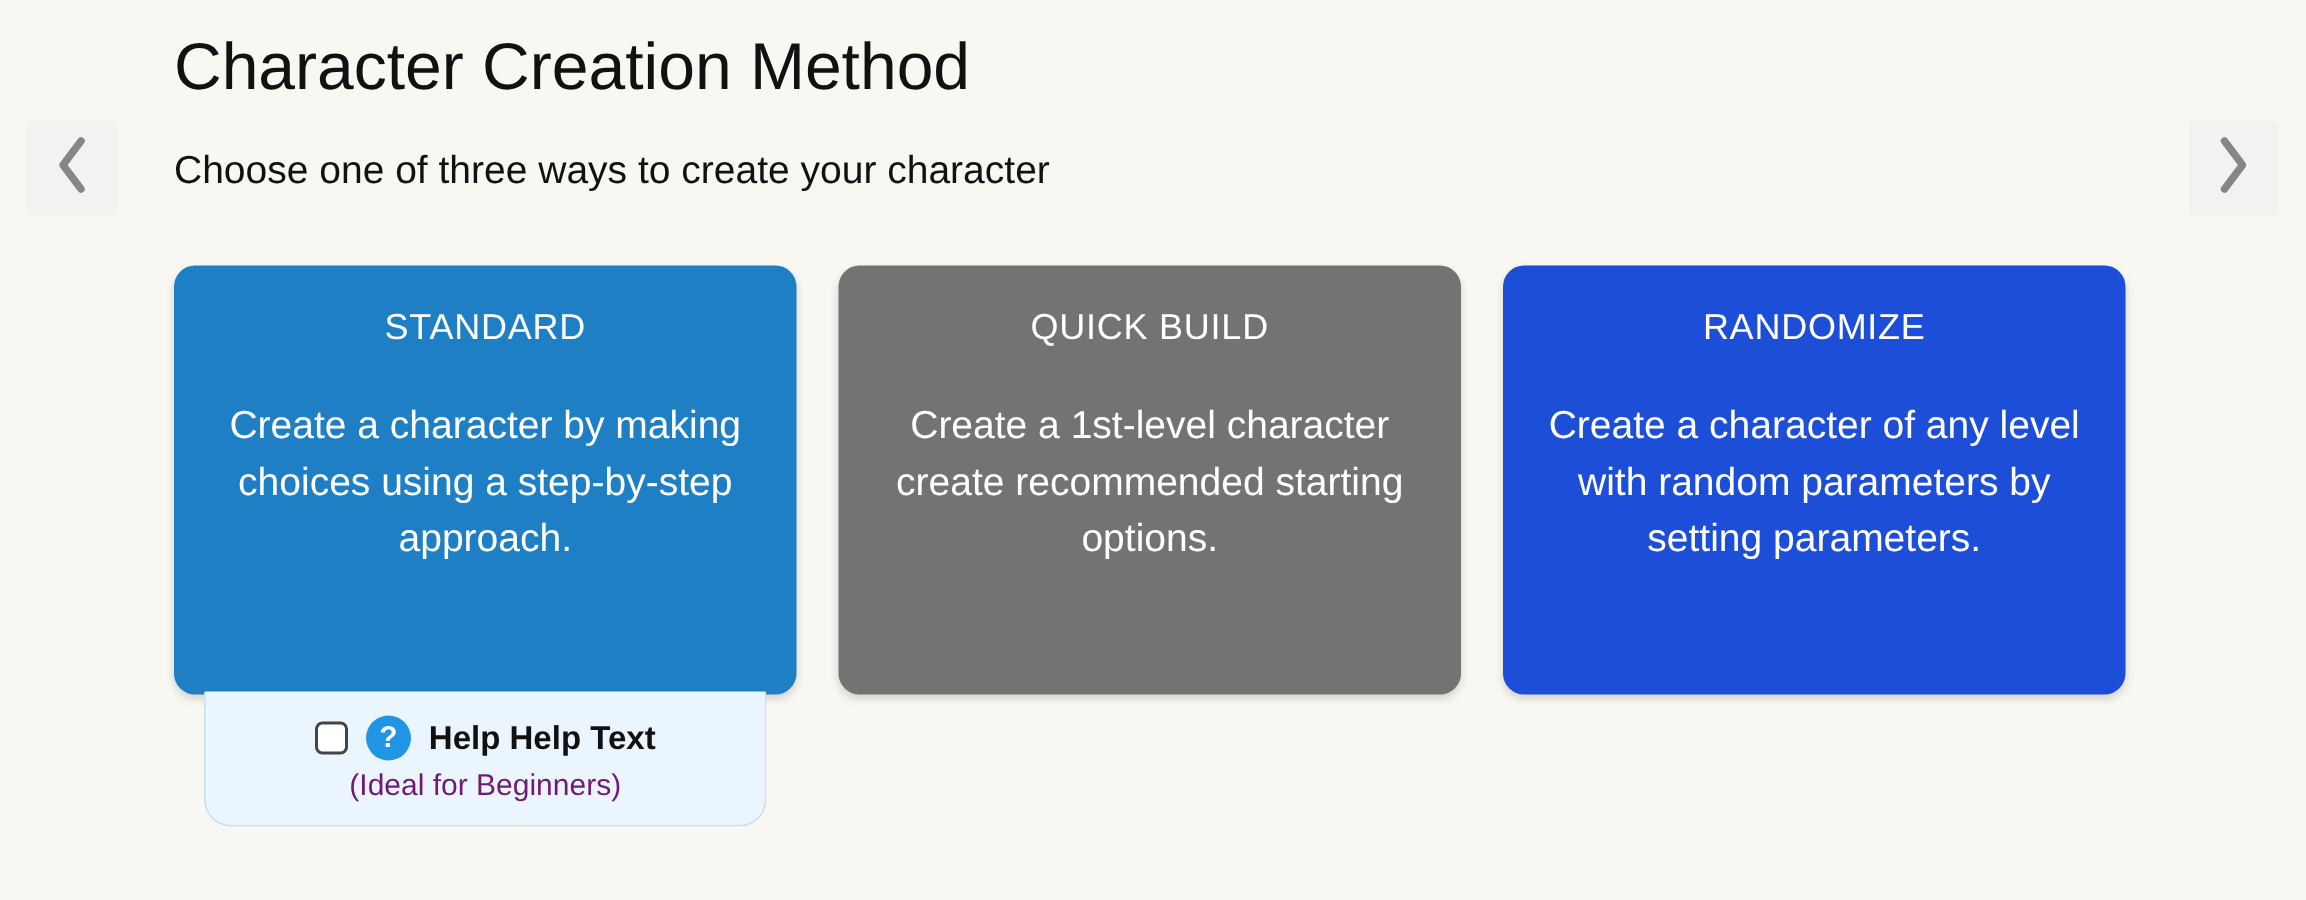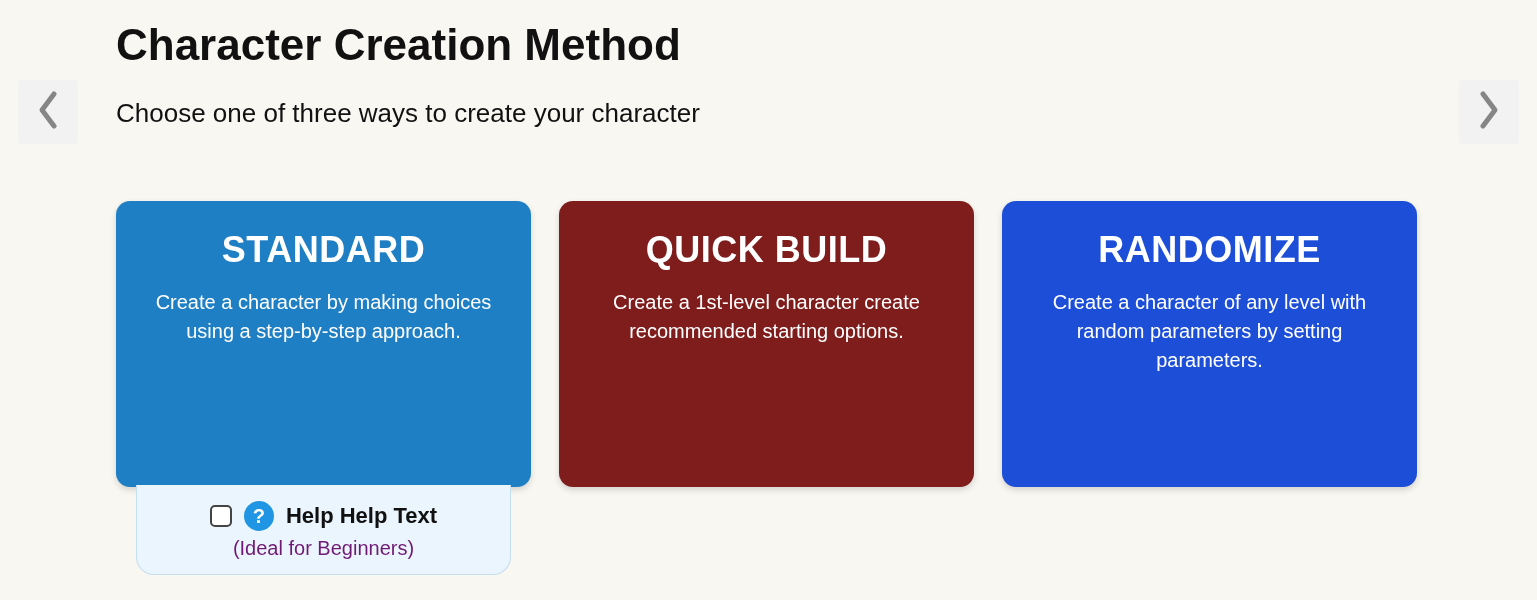--- a/index.html
+++ b/index.html
@@ -29,54 +29,54 @@
   .nav-arrow path { stroke: #868686; stroke-width: 5; fill: none; stroke-linecap: round; stroke-linejoin: round; }
 
   .content {
     position: absolute;
     left: 116px;
     right: 120px;
     top: 20px;
   }
   h1.page-title {
     font-size: 44px;
-    font-weight: 700;
+    font-weight: 400;
     color: #111;
     margin-bottom: 28px;
   }
   .subtitle {
     font-size: 26px;
     color: #111;
-    margin-bottom: 72px;
+    margin-bottom: 48px;
   }
 
   .cards {
     display: flex;
     gap: 28px;
   }
   .card {
     flex: 1 1 0;
     border-radius: 14px;
     padding: 28px 26px 34px 26px;
     text-align: center;
     color: #fff;
     cursor: pointer;
     min-height: 286px;
     box-shadow: 0 3px 6px rgba(0,0,0,0.15);
     position: relative;
   }
   .card-title {
-    font-size: 36px;
-    font-weight: 700;
+    font-size: 24px;
+    font-weight: 400;
     letter-spacing: 0.5px;
-    margin-bottom: 17px;
+    margin-bottom: 32px;
     text-transform: uppercase;
   }
   .card-desc {
-    font-size: 20px;
+    font-size: 26px;
     line-height: 1.45;
     font-weight: 400;
   }
 
   .help-box {
     position: absolute;
     left: 20px;
     right: 20px;
     top: 100%;
     margin-top: -2px;
@@ -155,21 +155,21 @@
       <div class="help-box">
         <div class="help-row">
           <div class="help-checkbox"></div>
           <div class="help-icon" style="background:#1f95e4;">?</div>
           <div class="help-label">Help Help Text</div>
         </div>
         <div class="help-sub">(Ideal for Beginners)</div>
       </div>
     </div>
 
-    <div class="card" style="background:#7f1d1d;">
+    <div class="card" style="background:#737373;">
       <div class="card-title">QUICK BUILD</div>
       <div class="card-desc">Create a 1st-level character create recommended starting options.</div>
     </div>
 
     <div class="card" style="background:#1d4ed8;">
       <div class="card-title">RANDOMIZE</div>
       <div class="card-desc">Create a character of any level with random parameters by setting parameters.</div>
     </div>
 
   </div>

